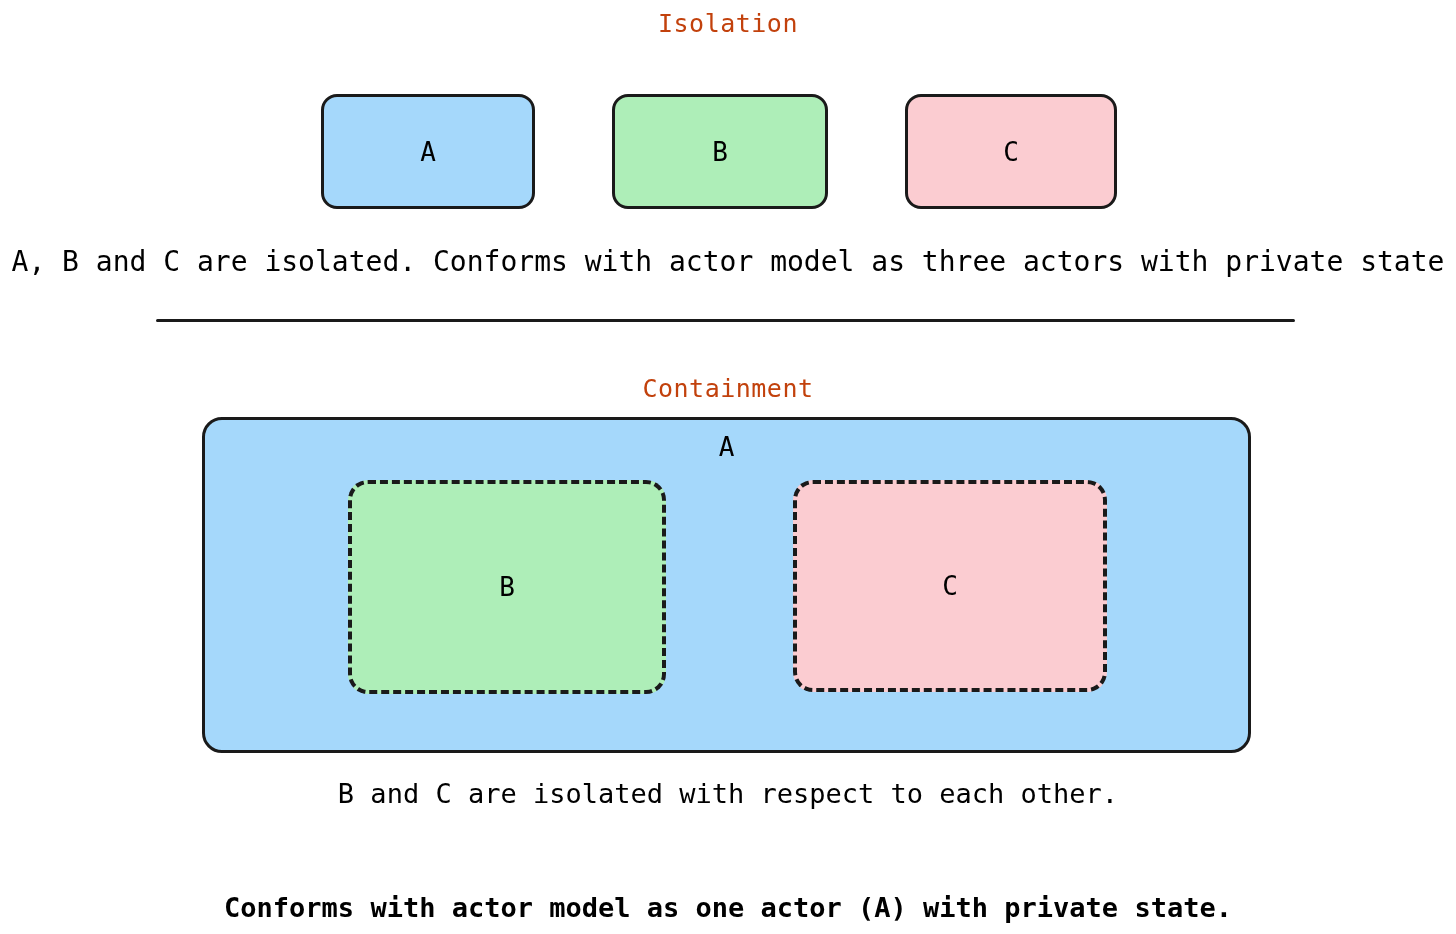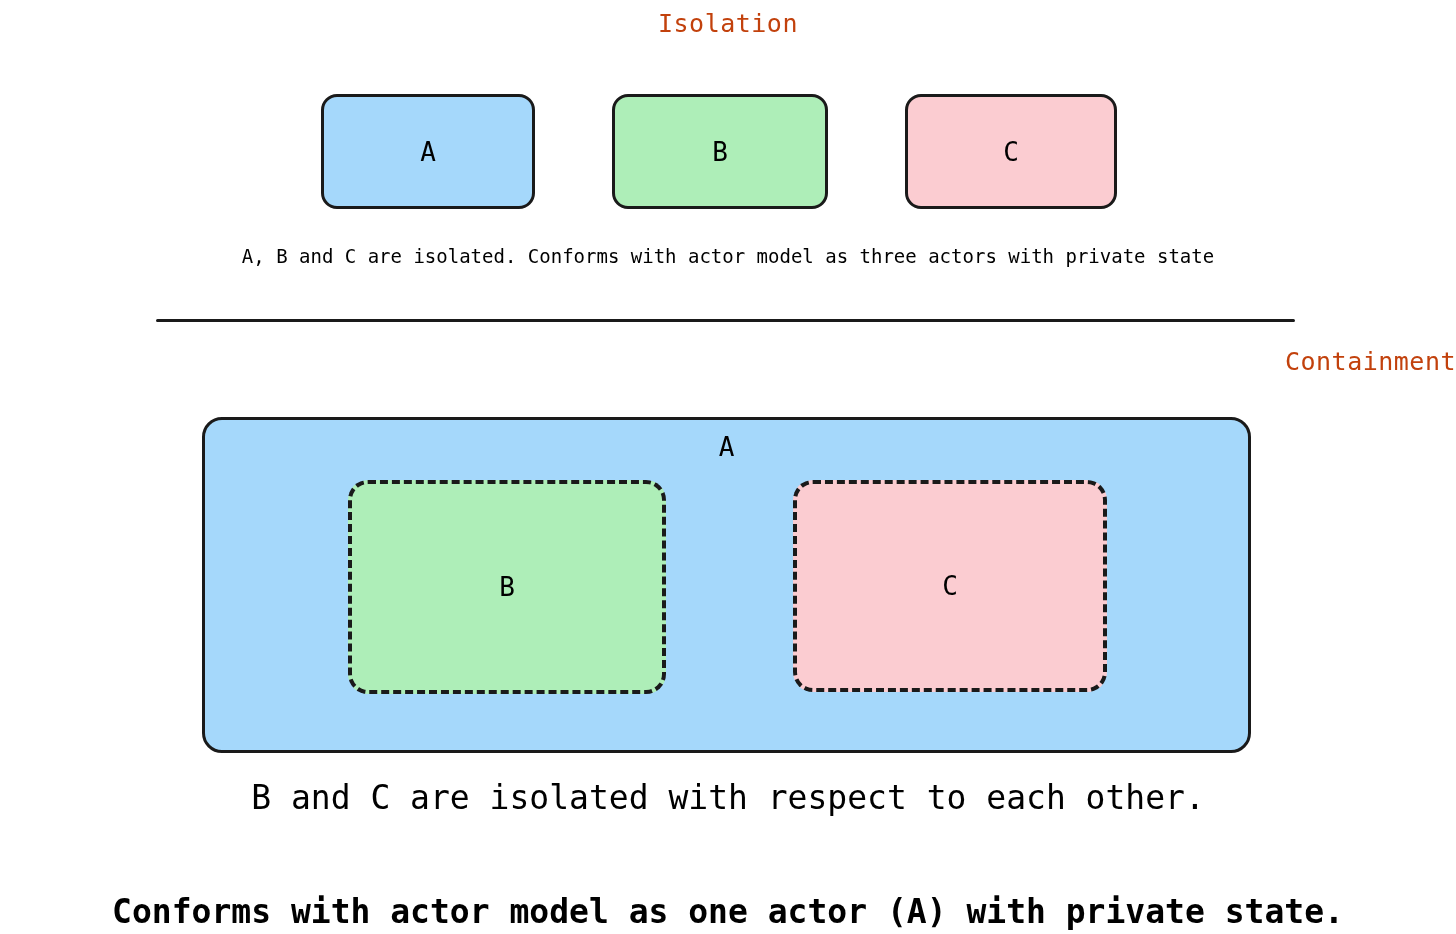--- a/index.html
+++ b/index.html
@@ -27,33 +27,33 @@
   .section-title {
     position: absolute;
     width: 100%;
     text-align: center;
     font-size: 25px;
     letter-spacing: 0.5px;
     color: #c2410c;
     white-space: nowrap;
   }
   #isolation-title { top: 9px; }
-  #containment-title { top: 347px; text-align: right; }
+  #containment-title { top: 374px; }
 
   
   .caption {
     position: absolute;
     width: 100%;
     text-align: center;
-    font-size: 33px;
+    font-size: 27px;
     letter-spacing: 0px;
     color: #000;
     white-space: nowrap;
   }
-  #isolation-caption { top: 245px; font-size: 19px; }
+  #isolation-caption { top: 245px; font-size: 28px; }
   #containment-caption-1 { top: 778px; }
   #containment-caption-2 { top: 816px; }
   #containment-caption-3 { top: 892px; font-weight: bold; }
 
   
   #divider {
     position: absolute;
     left: 156px;
     top: 319px;
     width: 1139px;

